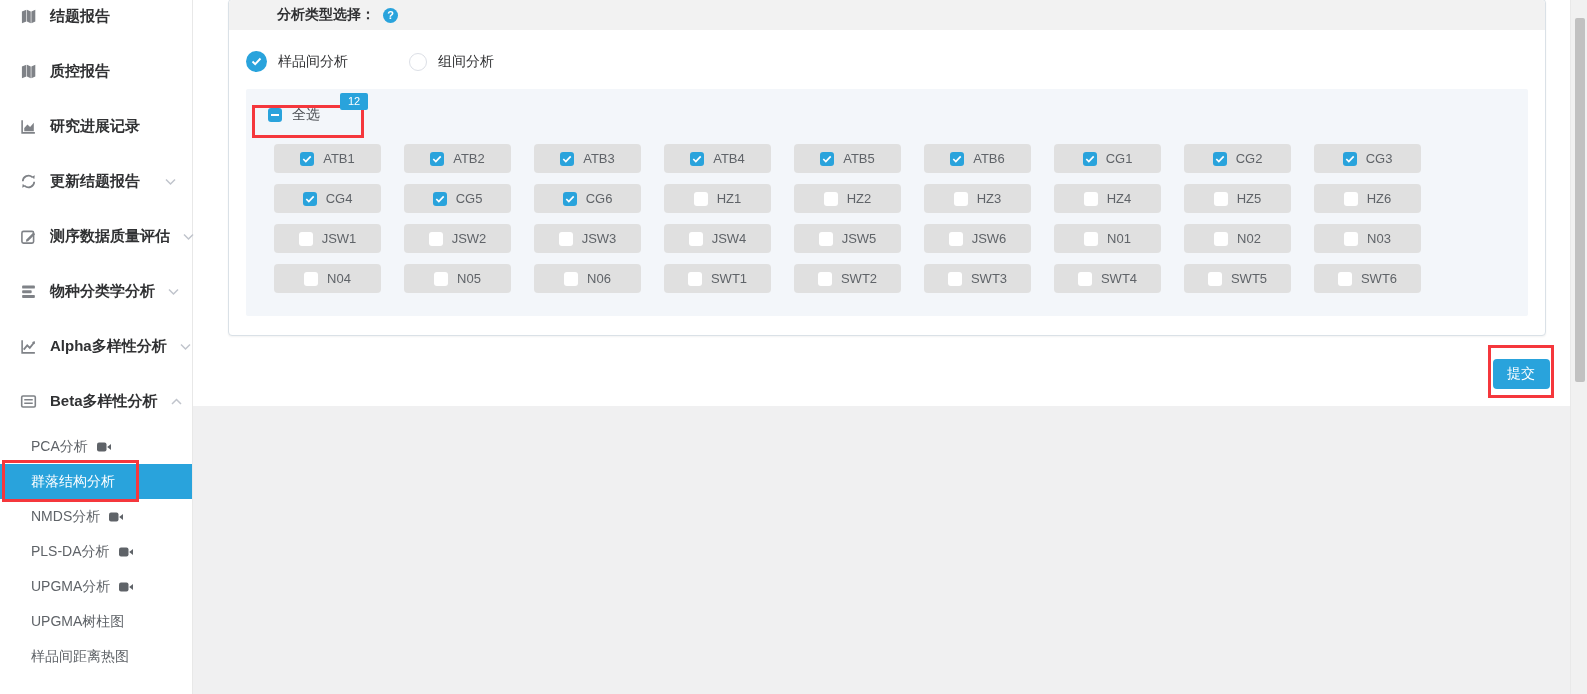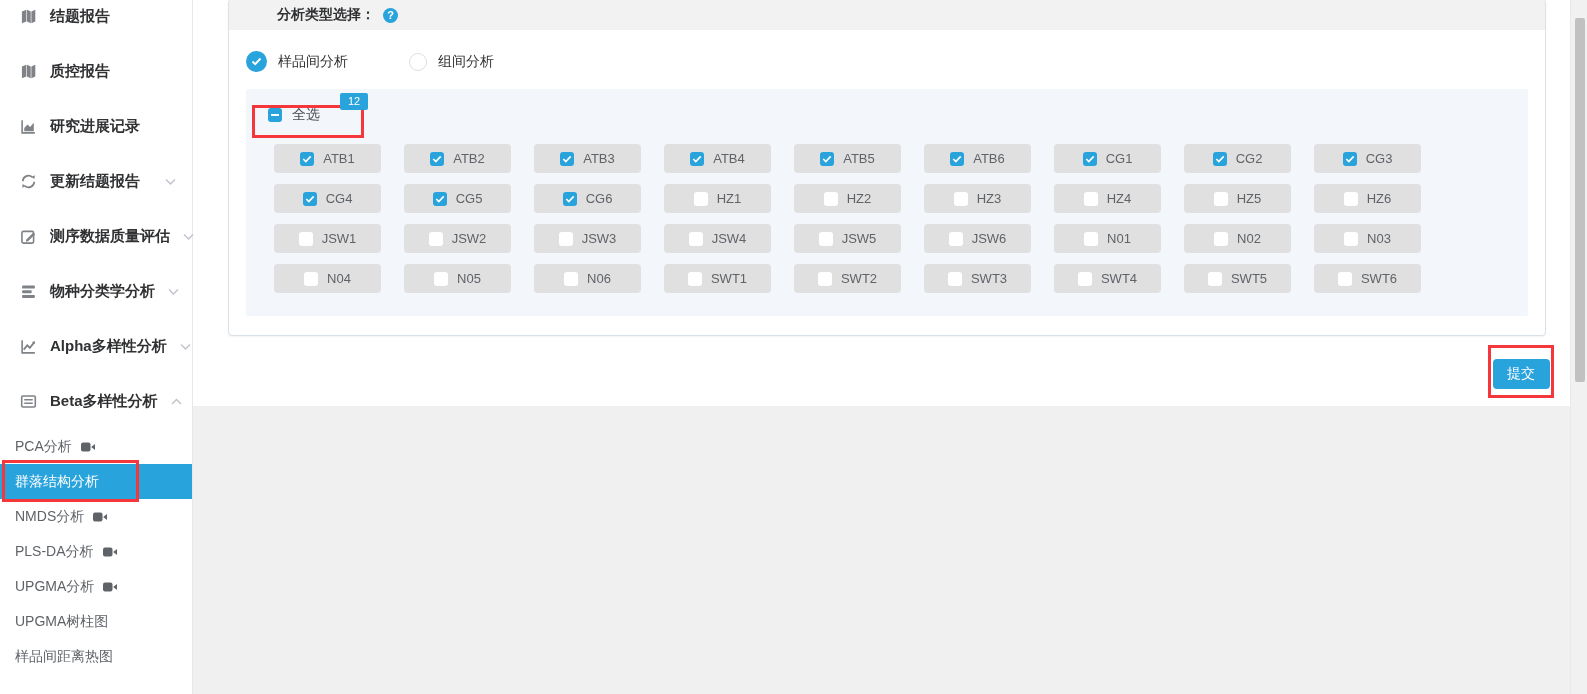--- a/index.html
+++ b/index.html
@@ -21,21 +21,21 @@
   .m-item {
     height:55px; display:flex; align-items:center; gap:13px;
     padding:0 16px 0 20px; cursor:pointer;
     font-size:15px; font-weight:bold; color:#303133; white-space:nowrap;
   }
   .m-item:first-child { margin-top:-11px; }
   .m-item .mi { flex:0 0 auto; }
   .chev { margin-left:auto; flex:0 0 auto; }
   .s-item {
     height:35px; display:flex; align-items:center;
-    padding-left:15px; cursor:pointer;
+    padding-left:31px; cursor:pointer;
     font-size:14px; color:#5f6368; white-space:nowrap;
   }
   .s-item .vid { margin-left:9px; }
   .s-item.active { background:#29a3dc; color:#ffffff; }
 
   
   .annot { position:absolute; border:3px solid #f5373c; pointer-events:none; }
   .annot-sidebar { left:2px; top:460px; width:137px; height:42px; z-index:5; }
 
   

